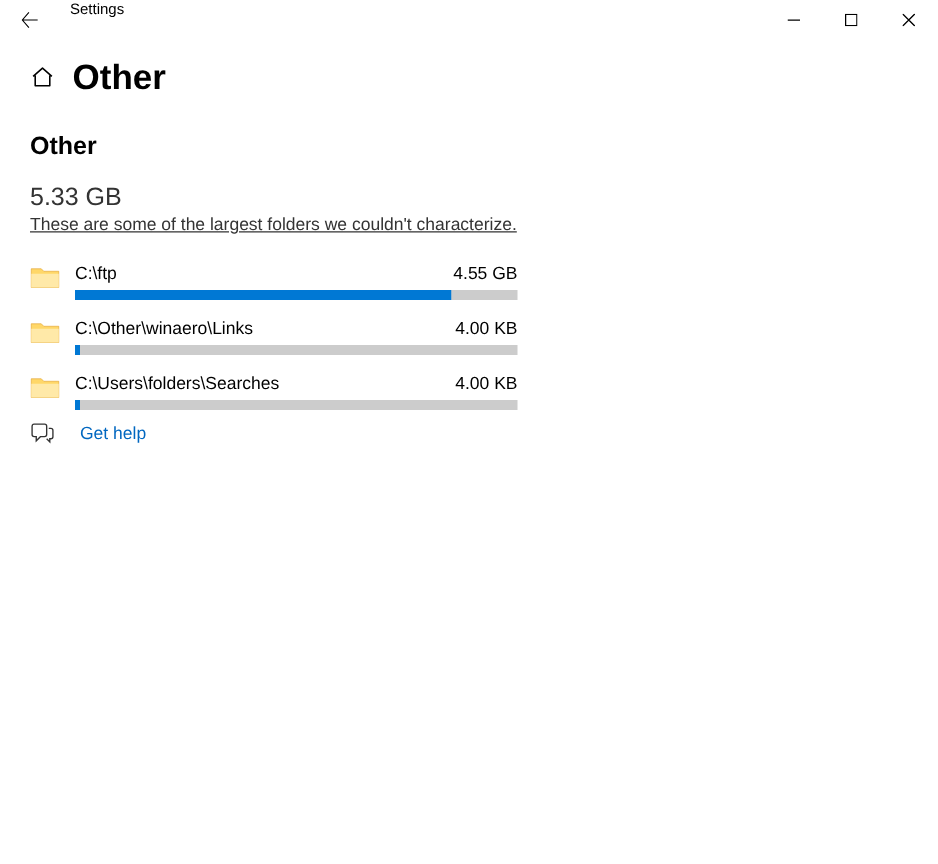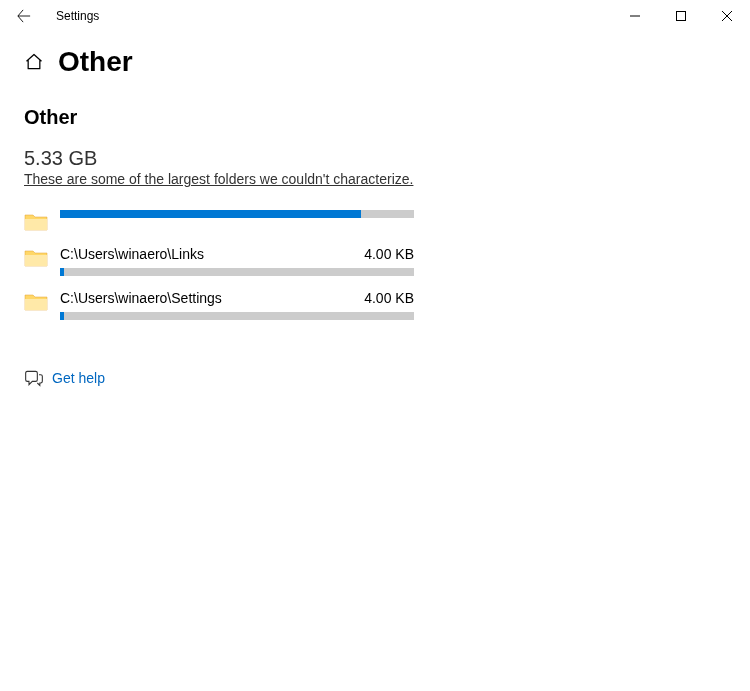--- a/index.html
+++ b/index.html
@@ -10,21 +10,20 @@
     }
     body {
       width: 750px;
       height: 691px;
       background: #fff;
       overflow: hidden;
     }
     .titlebar {
       height: 32px;
       display: flex;
-      align-items: center;
       padding-left: 8px;
       border-bottom: none;
     }
     .titlebar-back {
       width: 32px;
       height: 32px;
       display: flex;
       align-items: center;
       justify-content: center;
       cursor: pointer;
@@ -120,24 +119,23 @@
       width: 100%;
       height: 8px;
       background: #ccc;
       position: relative;
     }
     .progress-fill {
       height: 100%;
       background: #0078d4;
     }
     .help-section {
-      margin-top: 40px;
-      display: flex;
-      align-items: center;
-      gap: 8px;
+      display: flex;
+      align-items: center;
+      gap: 20px;
     }
     .help-icon {
       width: 20px;
       height: 20px;
     }
     .help-link {
       color: #0067c0;
       font-size: 14px;
       cursor: pointer;
     }
@@ -184,48 +182,52 @@
   <div class="description">These are some of the largest folders we couldn't characterize.</div>
 
   <div class="folder-list">
 
   <div class="folder-item">
     <svg class="folder-icon" viewBox="0 0 24 20">
       <path d="M1 3 L9 3 L11 5 L23 5 L23 18 L1 18 Z" fill="#ffd768" stroke="#e0a030" stroke-width="0.5"></path>
       <path d="M1 7 L23 7 L23 18 L1 18 Z" fill="#ffe9a8"></path>
     </svg>
     <div class="folder-content">
+      <div class="folder-row">
+        <span class="folder-path">C:\ftp</span>
+        <span class="folder-size">4.55 GB</span>
+      </div>
       <div class="progress-bar">
         <div class="progress-fill" style="width:85%"></div>
       </div>
     </div>
   </div>
       <div class="folder-item">
     <svg class="folder-icon" viewBox="0 0 24 20">
       <path d="M1 3 L9 3 L11 5 L23 5 L23 18 L1 18 Z" fill="#ffd768" stroke="#e0a030" stroke-width="0.5"></path>
       <path d="M1 7 L23 7 L23 18 L1 18 Z" fill="#ffe9a8"></path>
     </svg>
     <div class="folder-content">
       <div class="folder-row">
-        <span class="folder-path">C:\Users\winaero\Links</span>
+        <span class="folder-path">C:\Other\winaero\Links</span>
         <span class="folder-size">4.00 KB</span>
       </div>
       <div class="progress-bar">
         <div class="progress-fill" style="width:1%"></div>
       </div>
     </div>
   </div>
       <div class="folder-item">
     <svg class="folder-icon" viewBox="0 0 24 20">
       <path d="M1 3 L9 3 L11 5 L23 5 L23 18 L1 18 Z" fill="#ffd768" stroke="#e0a030" stroke-width="0.5"></path>
       <path d="M1 7 L23 7 L23 18 L1 18 Z" fill="#ffe9a8"></path>
     </svg>
     <div class="folder-content">
       <div class="folder-row">
-        <span class="folder-path">C:\Users\winaero\Settings</span>
+        <span class="folder-path">C:\Users\folders\Searches</span>
         <span class="folder-size">4.00 KB</span>
       </div>
       <div class="progress-bar">
         <div class="progress-fill" style="width:1%"></div>
       </div>
     </div>
   </div>
     </div>
 
   <div class="help-section">

